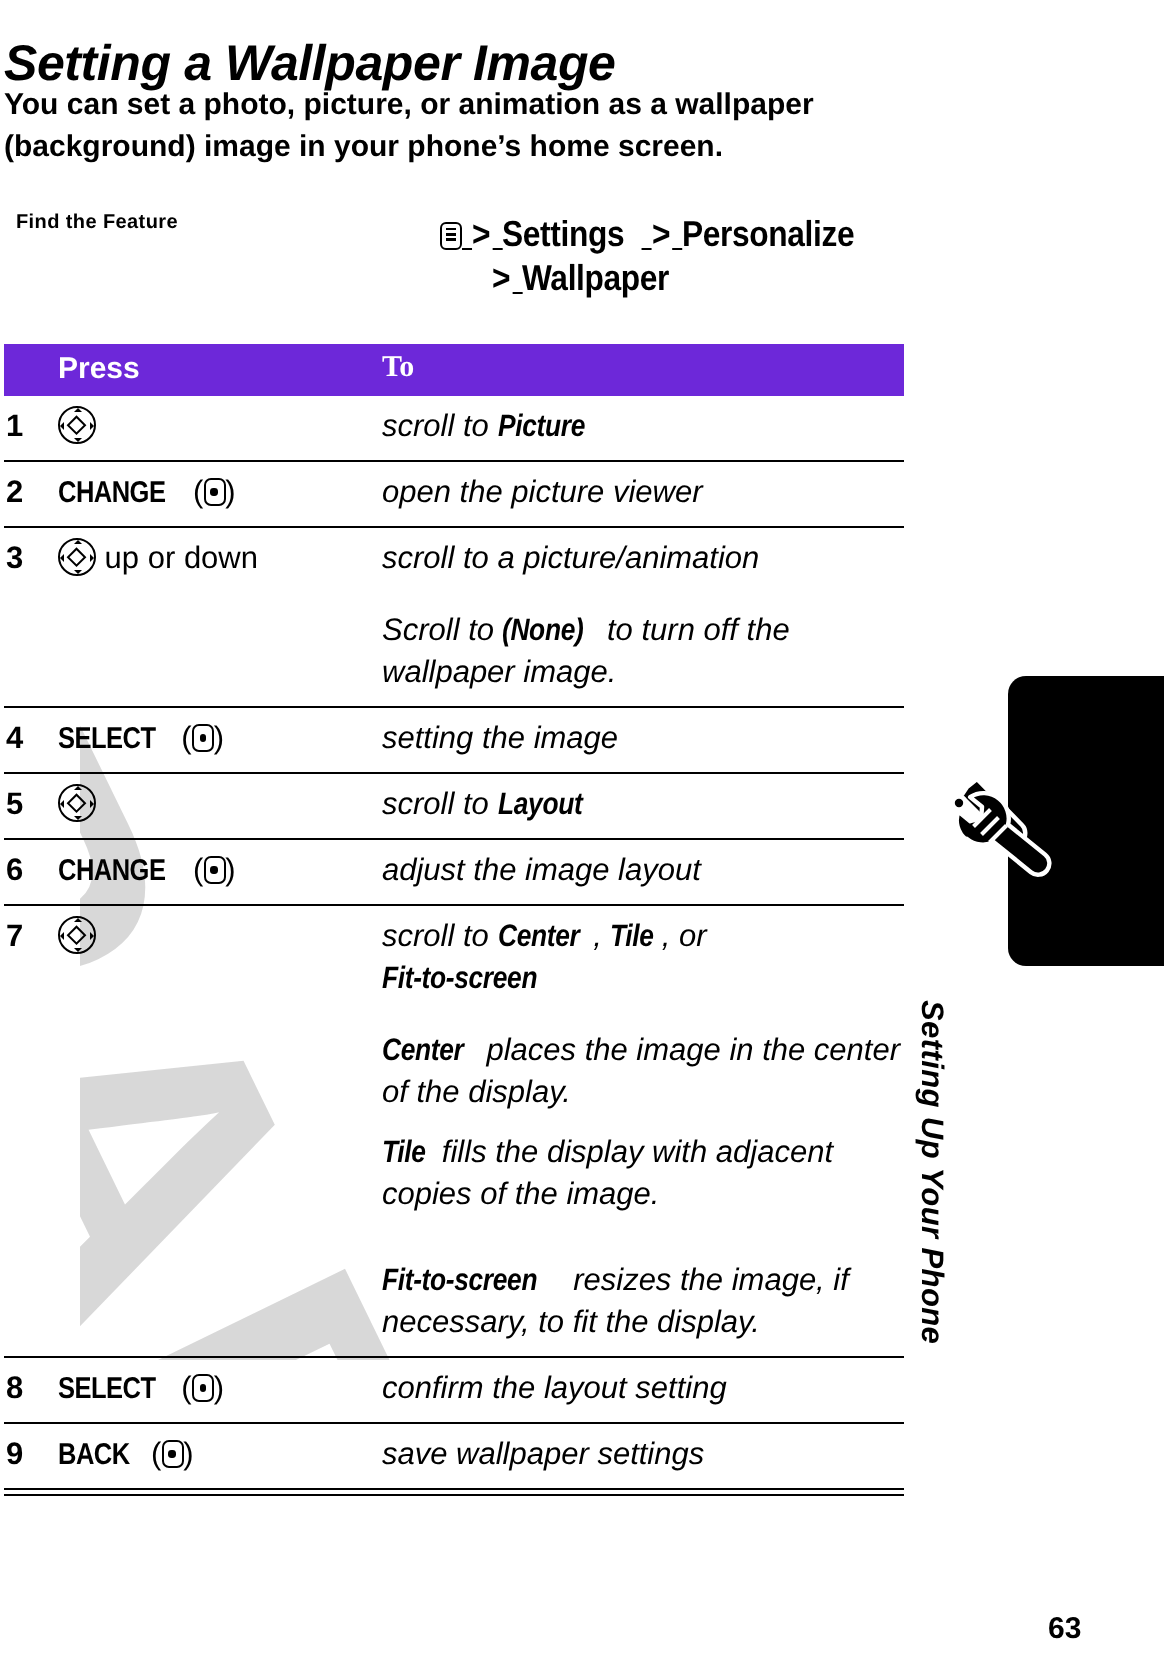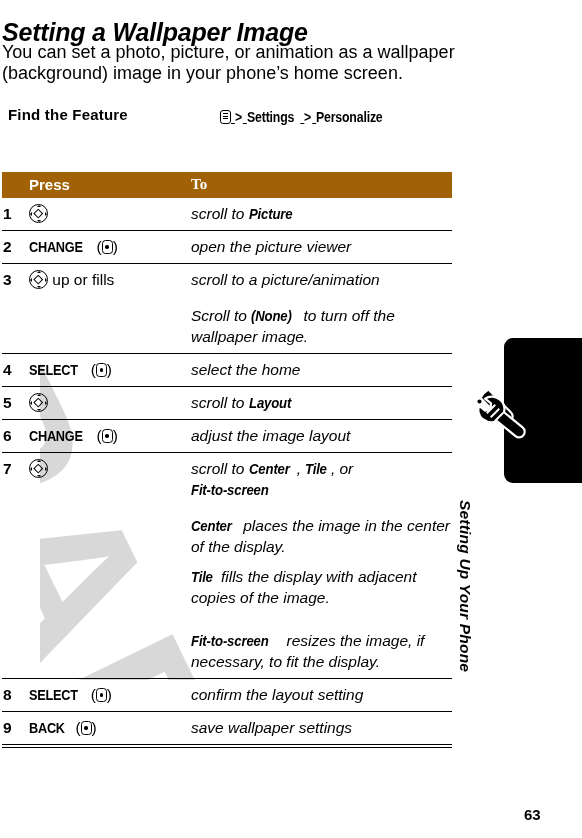--- a/index.html
+++ b/index.html
@@ -57,45 +57,46 @@
     font-style: italic;
     letter-spacing: -0.2px;
     white-space: nowrap;
   }
 
   #intro {
     position: absolute;
     left: 2px;
     top: 42px;
     width: 470px;
-    font-size: 18px;
+    font-size: 15px;
     line-height: 21px;
+    font-weight: bold;
   }
 
   
   #fft {
     position: absolute;
     left: 2px;
     top: 106px;
     width: 460px;
   }
   #fft .fft-label {
     position: absolute;
     left: 6px;
     top: 0;
-    font-size: 15px;
+    font-size: 10px;
     font-weight: bold;
     letter-spacing: .2px;
   }
   #fft .fft-path {
     position: absolute;
     left: 218px;
     top: 0;
     width: 245px;
-    font-size: 14px;
+    font-size: 18px;
     line-height: 22px;
     text-decoration: underline;
   }
   .cond {
     font-family: "Liberation Sans Narrow", "Liberation Sans", sans-serif;
     font-weight: bold;
     font-stretch: condensed;
     letter-spacing: -0.2px;
     transform: scaleX(.88);
     display: inline-block;
@@ -179,21 +180,21 @@
   
   #steps {
     position: absolute;
     left: 2px;
     top: 172px;
     width: 450px;
     border-collapse: collapse;
     font-size: 15.5px;
   }
   #steps thead th {
-    background: #a16207;
+    background: #6d28d9;
     color: #fff;
     font-size: 15px;
     font-weight: bold;
     text-align: left;
     padding: 3px 0 4px 0;
     height: 19px;
     vertical-align: middle;
   }
   #steps th.h-num { width: 22px; }
   #steps th.h-press { width: 158px; padding-left: 2px; }
@@ -301,20 +302,24 @@
   <div id="intro">You can set a photo, picture, or animation as a wallpaper (background) image in your phone’s home screen.</div>
 
   <div id="fft">
     <div class="fft-label">Find the Feature</div>
     <div class="fft-path">
       <span class="icon-menu"></span>
       <span class="cond sep">&gt;</span>
       <span class="cond">Settings</span>
       <span class="cond sep">&gt;</span>
       <span class="cond">Personalize</span>
+      <span class="fft-line2">
+        <span class="cond sep">&gt;</span>
+        <span class="cond">Wallpaper</span>
+      </span>
     </div>
   </div>
 
   <table id="steps">
     <thead>
       <tr>
         <th class="h-num"></th>
         <th class="h-press">Press</th>
         <th class="h-to">To</th>
       </tr>
@@ -330,33 +335,33 @@
       </tr>
 
       <tr>
         <td class="c-num">2</td>
         <td class="c-press"><span class="press-label">CHANGE</span> (<span class="icon-softkey"></span>)</td>
         <td class="c-to">open the picture viewer</td>
       </tr>
 
       <tr>
         <td class="c-num">3</td>
-        <td class="c-press"><span class="icon-nav"><i class="up"></i><i class="down"></i><i class="left"></i><i class="right"></i><span class="diamond"></span></span><span> up or fills</span></td>
+        <td class="c-press"><span class="icon-nav"><i class="up"></i><i class="down"></i><i class="left"></i><i class="right"></i><span class="diamond"></span></span><span> up or down</span></td>
         <td class="c-to">scroll to a picture/animation</td>
       </tr>
       <tr class="cont">
         <td class="c-num"></td>
         <td class="c-press"></td>
         <td class="c-to"><span>Scroll to </span><span class="kw">(None)</span><span> to turn off the wallpaper image.</span></td>
       </tr>
 
       <tr>
         <td class="c-num">4</td>
         <td class="c-press"><span class="press-label">SELECT</span> (<span class="icon-softkey"></span>)</td>
-        <td class="c-to">select the home</td>
+        <td class="c-to">setting the image</td>
       </tr>
 
       <tr>
         <td class="c-num">5</td>
         <td class="c-press">
           <span class="icon-nav"><i class="up"></i><i class="down"></i><i class="left"></i><i class="right"></i><span class="diamond"></span></span>
         </td>
         <td class="c-to"><span>scroll to </span><span class="kw">Layout</span></td>
       </tr>
 

